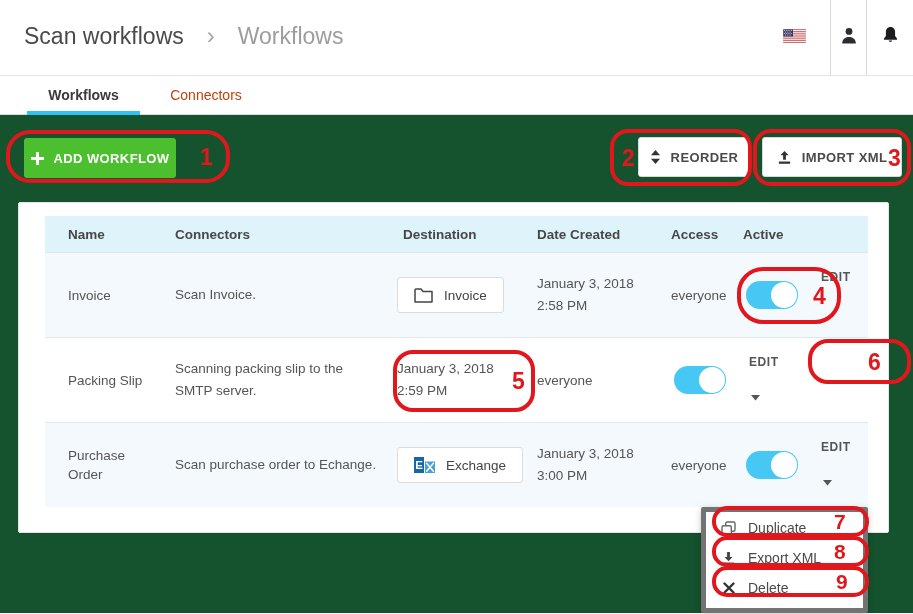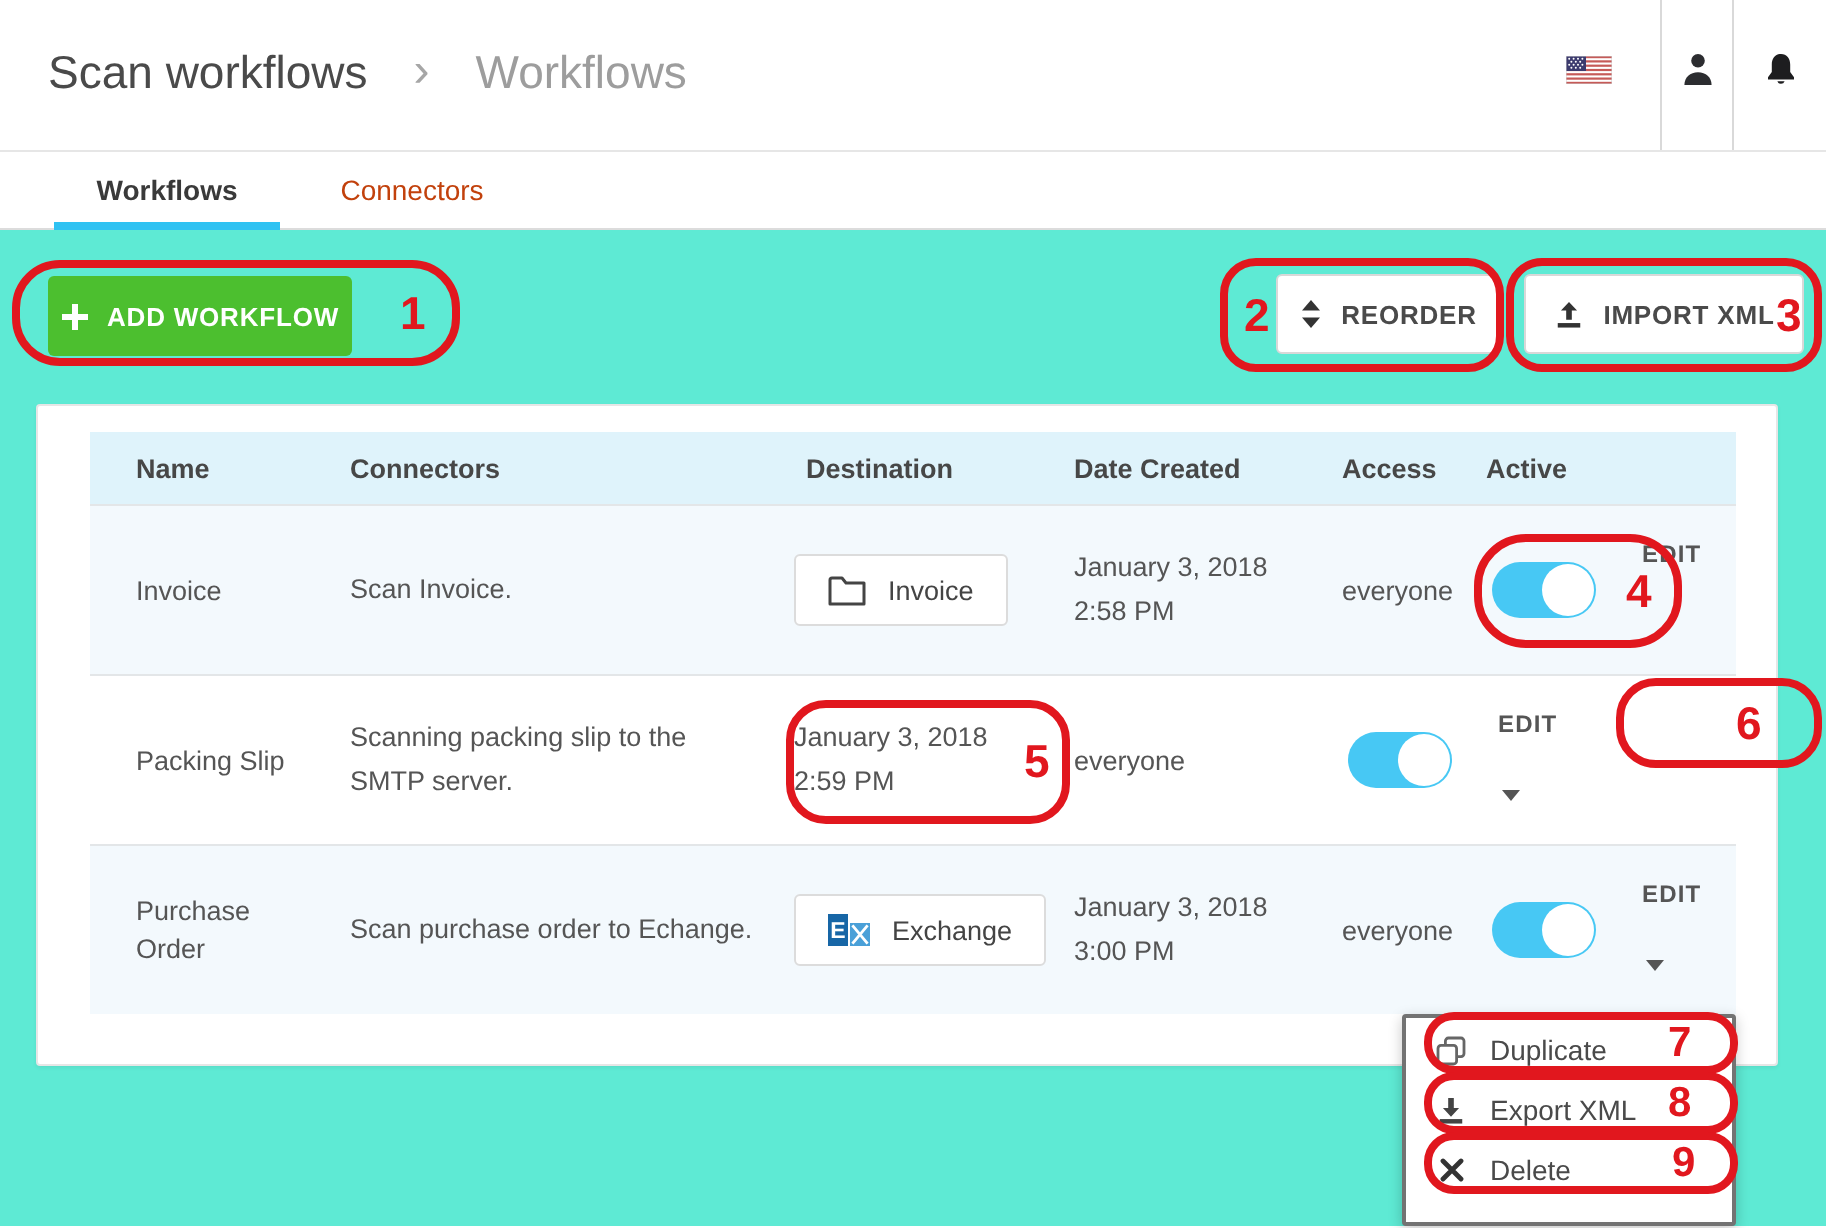--- a/index.html
+++ b/index.html
@@ -20,21 +20,21 @@
   .tb-divider { width:1px; background:#d9d9d9; height:75px; }
 
   
   .tabbar { position:relative; height:39px; background:#fff; border-bottom:1px solid #dcdcdc; display:flex; }
   .tab { position:relative; height:100%; display:flex; align-items:center; justify-content:center; font-size:14px; cursor:pointer; }
   .tab-workflows { margin-left:27px; width:113px; color:#3a3a3a; font-weight:bold; }
   .tab-connectors { margin-left:18px; width:96px; color:#c2410c; }
   .tab-underline { position:absolute; left:0; bottom:-1px; width:100%; height:4px; background:#2fc2f2; }
 
   
-  .content { position:relative; height:498px; background:#5eead4; }
+  .content { position:relative; height:498px; background:#14532d; }
 
   .btn { display:inline-flex; align-items:center; justify-content:center; gap:10px;
     font-family:"Liberation Sans", sans-serif; font-size:13px; font-weight:bold;
     letter-spacing:.4px; border-radius:3px; cursor:pointer; }
   .btn-add { position:absolute; left:24px; top:23px; width:152px; height:40px;
     background:#4cbf2f; color:#fff; border:none; }
   .btn-outline { background:#fff; border:1px solid #d8d8d8; color:#4a4a4a; }
   .btn-reorder { position:absolute; left:638px; top:22px; width:112px; height:40px;align-items:center; }
   .btn-import { position:absolute; left:762px; top:22px; width:140px; height:40px; }
 
@@ -64,21 +64,21 @@
     font-family:"Liberation Sans", sans-serif; font-size:13.5px; color:#444; cursor:pointer; }
   .dicon { line-height:0; display:inline-flex; }
 
   .toggle { position:relative; width:52px; height:28px; margin-left:3px;
     background:#47c8f4; border-radius:14px; cursor:pointer; }
   .toggle .knob { position:absolute; right:1px; top:1px; width:26px; height:26px;
     background:#fff; border-radius:50%; }
 
   
   .ctx-menu { position:absolute; left:701px; top:507px; width:167px; height:106px;
-    background:#fff; border:2px solid #737373; box-shadow:0 2px 7px rgba(0,0,0,.22);
+    background:#fff; border:5px solid #737373; box-shadow:0 2px 7px rgba(0,0,0,.22);
     border-radius:2px; padding-top:1px; z-index:5; }
   .ctx-item { display:flex; align-items:center; gap:11px; height:30px;
     padding-left:14px; font-size:14px; color:#4a4a4a; cursor:pointer; }
   .ctx-icon { width:17px; display:inline-flex; justify-content:center; line-height:0; }
 
   
   .ann { position:absolute; border:4px solid #e1171e; z-index:10; pointer-events:none; }
   .ann-num { position:absolute; top:50%; transform:translateY(-50%);
     color:#e1171e; font-weight:bold; font-size:23px; font-family:"Liberation Sans", sans-serif; }
   .a1 { left:6px;  top:130px; width:224px; height:53px; border-radius:24px; }

